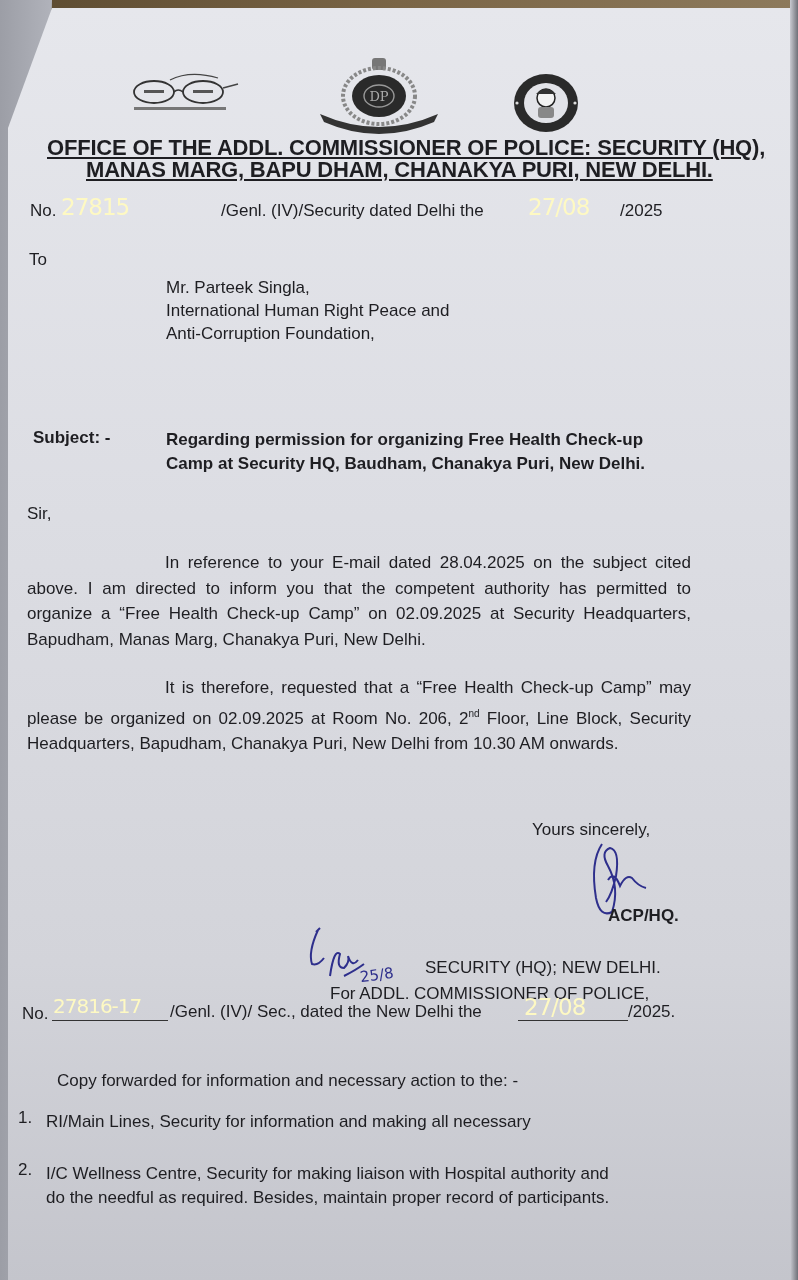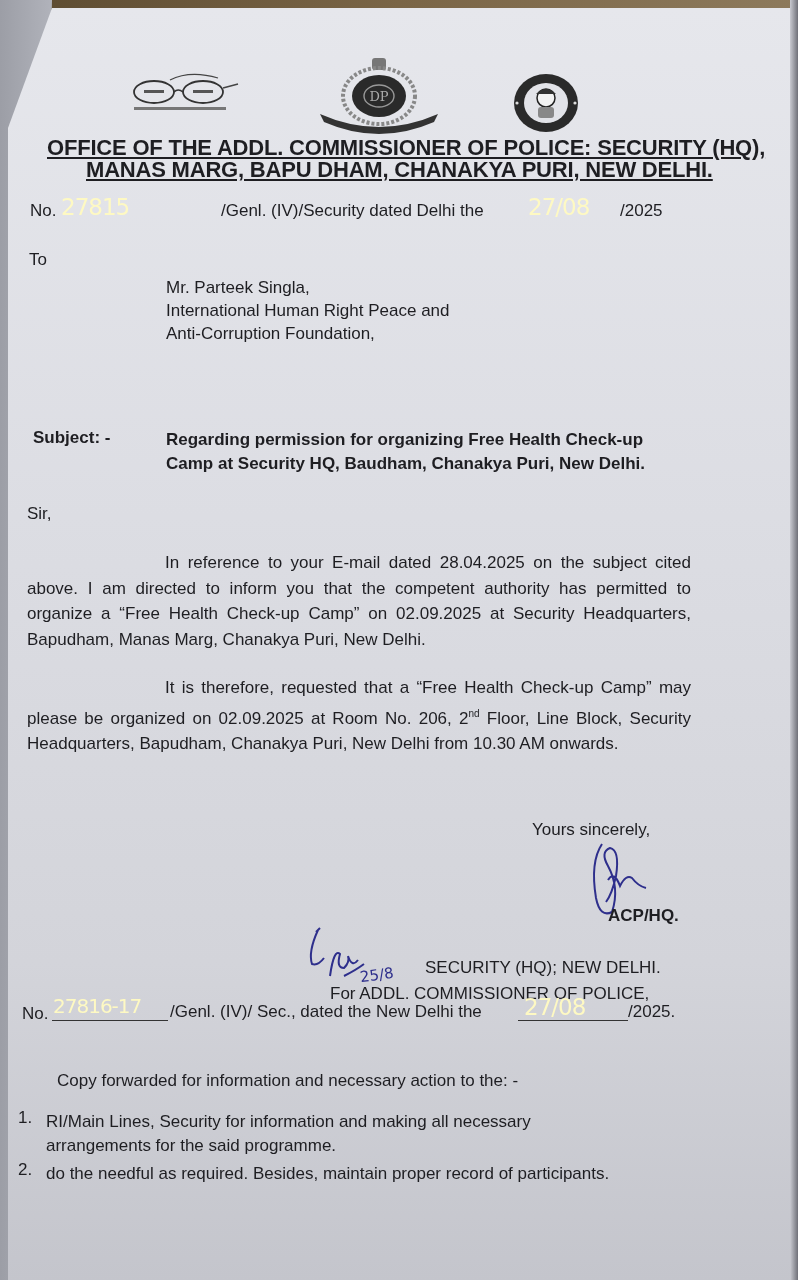--- a/index.html
+++ b/index.html
@@ -128,22 +128,22 @@
 <div class="abs" style="left:518px;top:1020px;width:110px;border-bottom:1.4px solid #333"></div>
 <div class="abs ink-red" style="left:524px;top:994px">27/08</div>
 <div class="abs txt" style="left:628px;top:1002px">/2025.</div>
 
 <div class="abs txt" style="left:57px;top:1071px">Copy forwarded for information and necessary action to the: -</div>
 
 <div class="abs list-item" style="left:18px;top:1106px;width:700px;height:48px">
   <span class="num">1.</span>
   <div class="body">
     <div>RI/Main Lines, Security for information and making all necessary</div>
-    <div>arrangements for the said programme.</div>
   </div>
 </div>
 
 <div class="abs list-item" style="left:18px;top:1158px;width:700px;height:48px">
   <span class="num">2.</span>
   <div class="body">
+    <div>I/C Wellness Centre, Security for making liaison with Hospital authority and</div>
     <div>do the needful as required. Besides, maintain proper record of participants.</div>
   </div>
 </div>
 
 </body></html>

